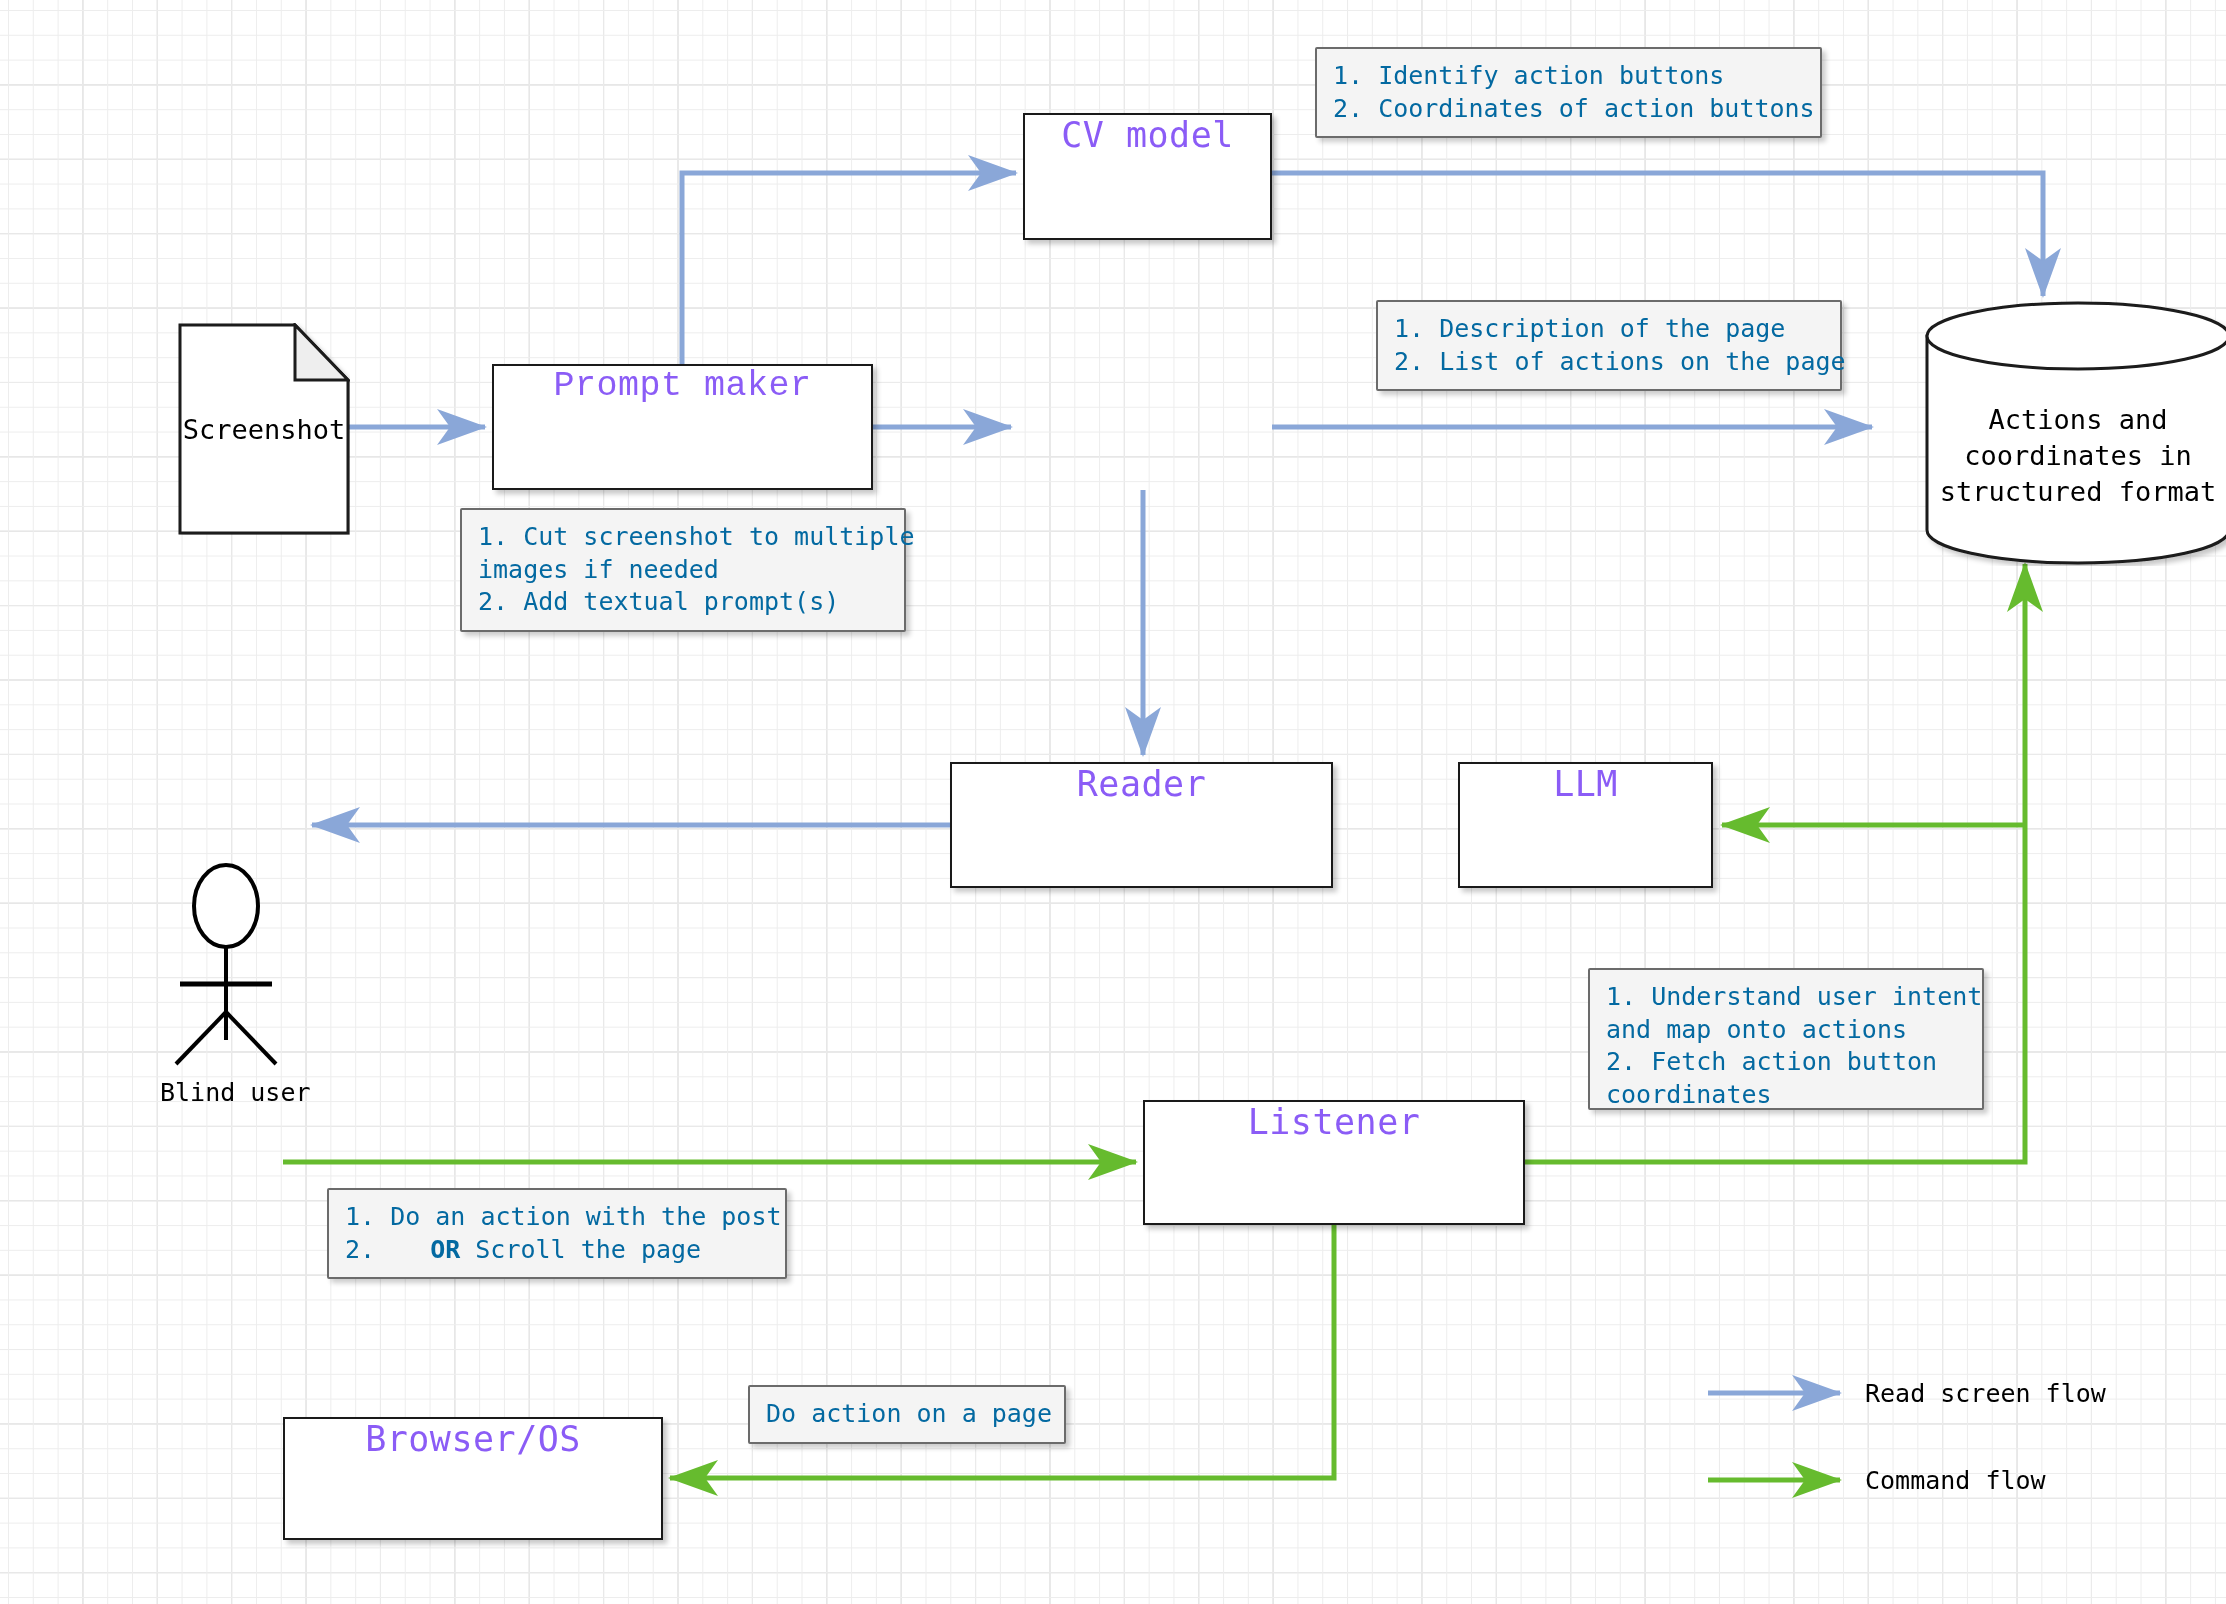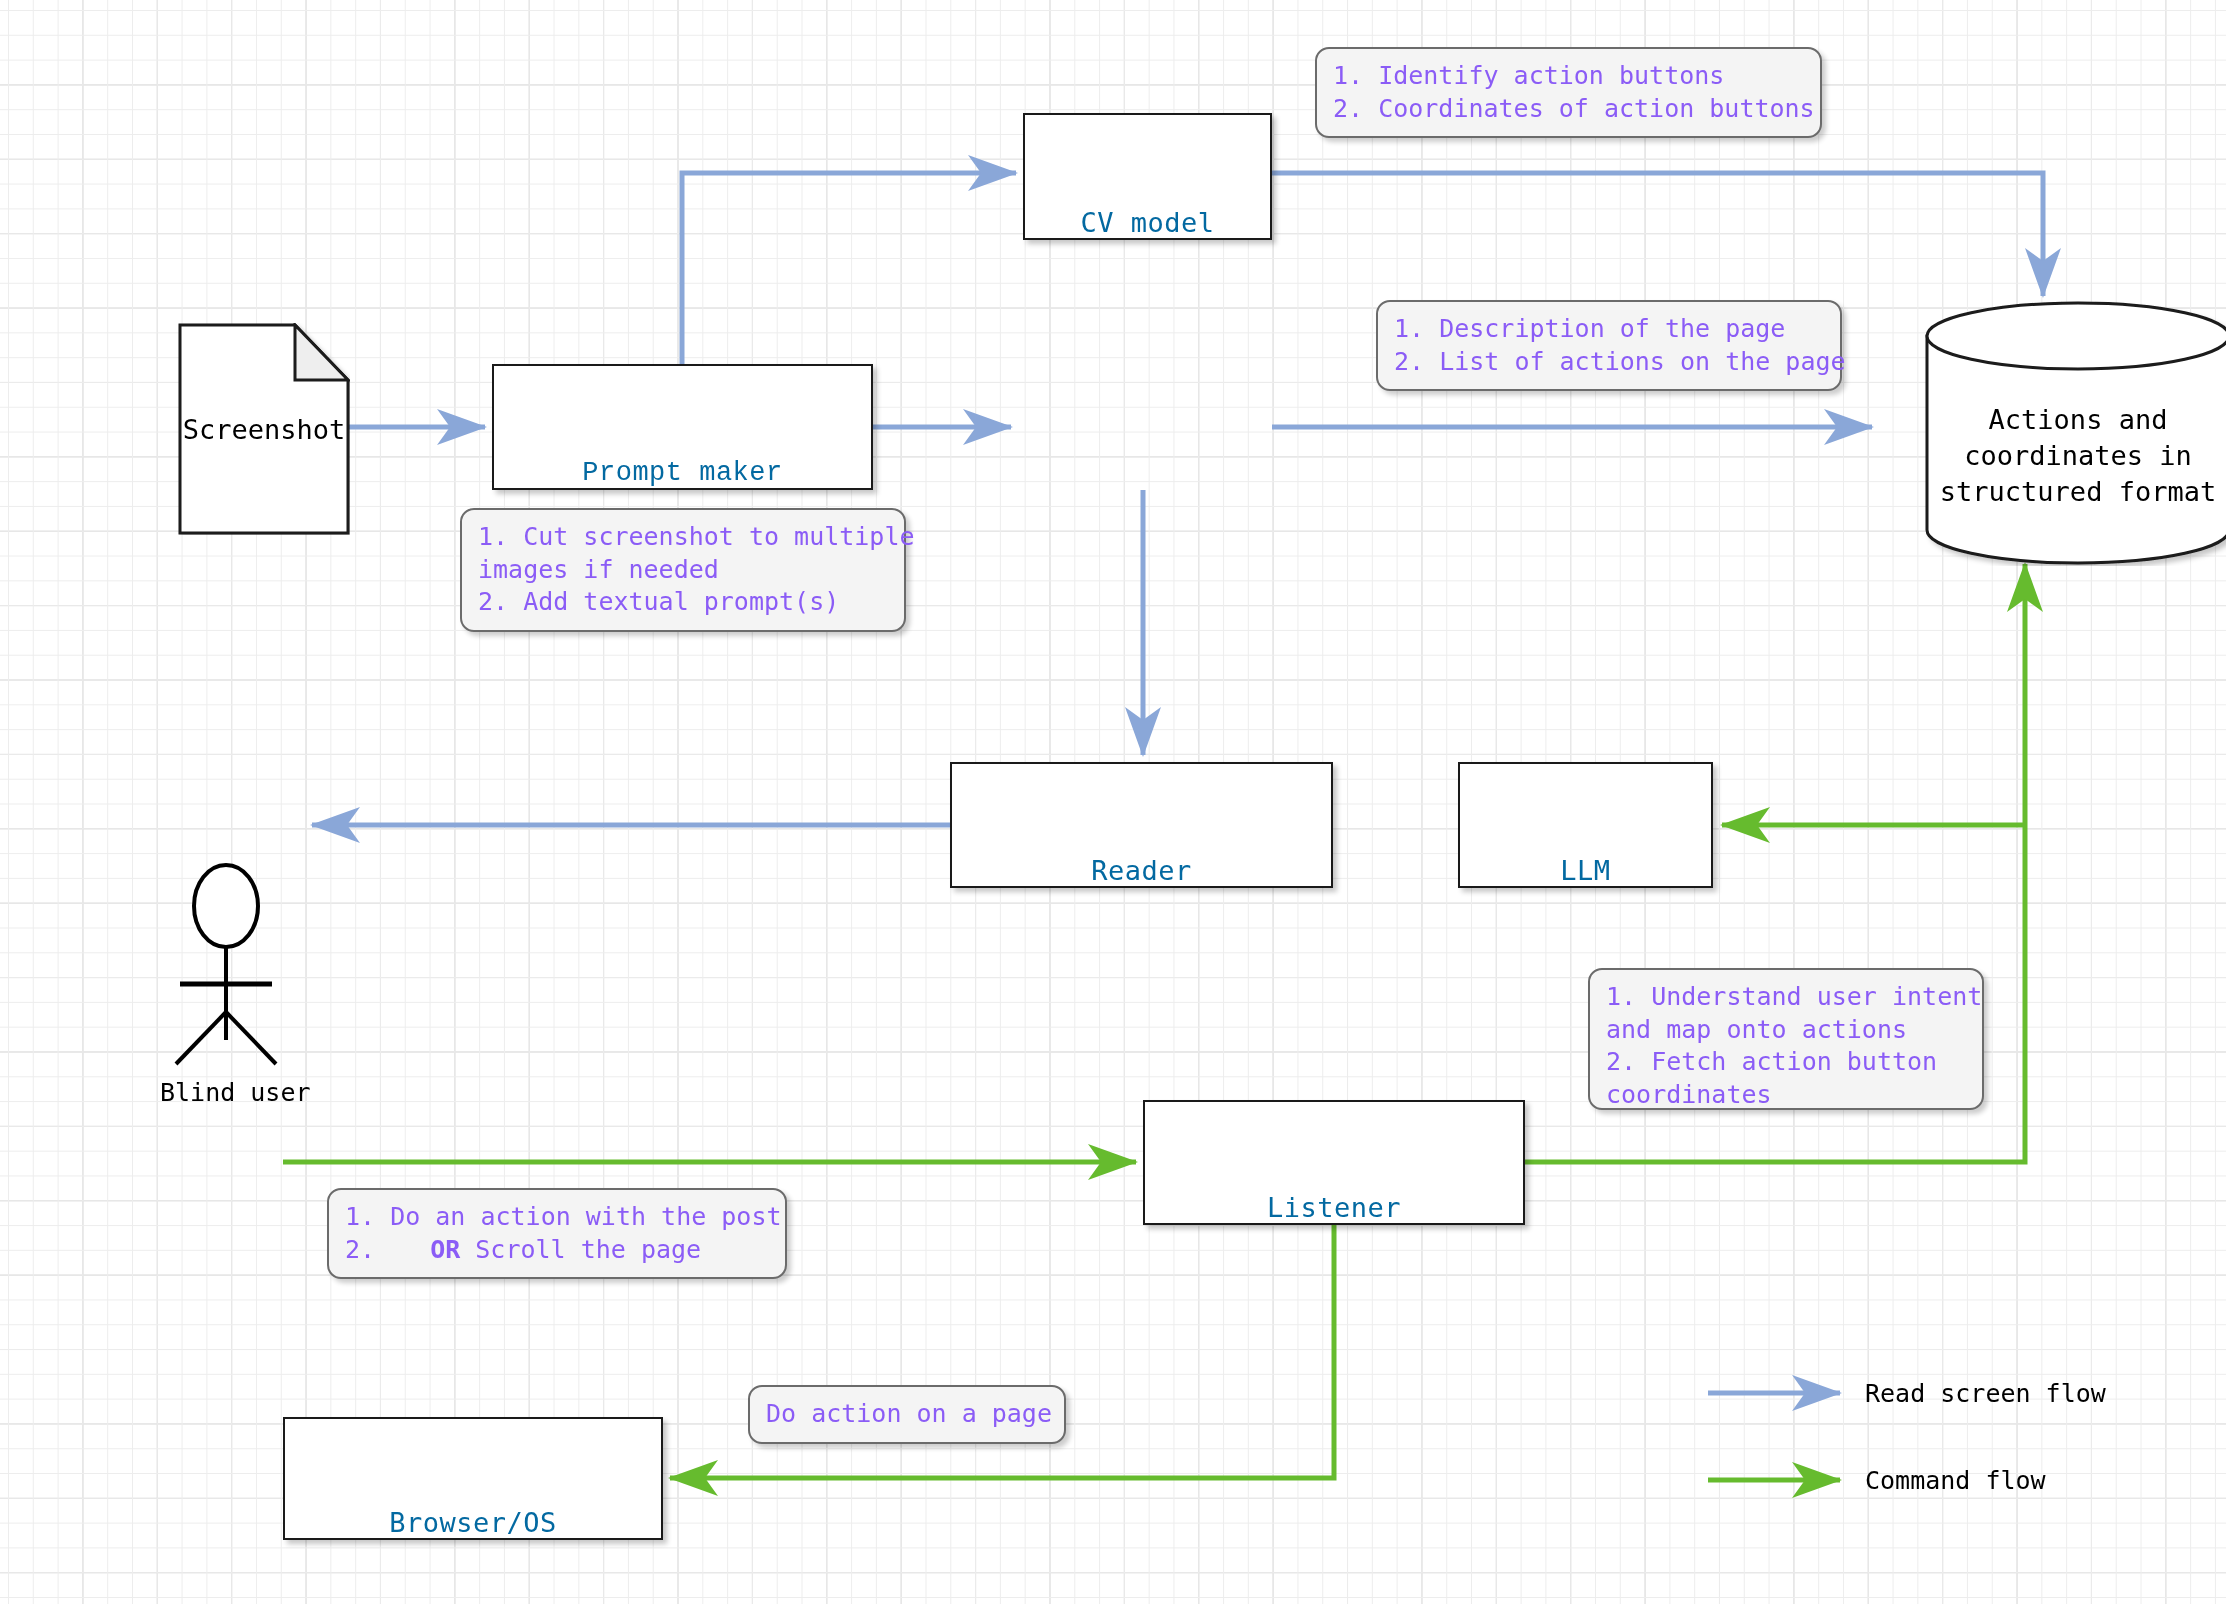--- a/index.html
+++ b/index.html
@@ -18,28 +18,28 @@
       linear-gradient(to bottom, #c9c9c9 1px, transparent 1px);
     background-size:24.8px 24.8px, 24.8px 24.8px, 74.4px 74.4px, 74.4px 74.4px;
     background-position:8px 10px, 8px 10px, 8px 10px, 8px 10px;
   }
   svg.edges{position:absolute;left:0;top:0;width:2226px;height:1604px;pointer-events:none;}
 
   .node{position:absolute;box-sizing:border-box;}
 
   .procbox{
     background:#ffffff;border:2.5px solid #1a1a1a;
-    display:flex;align-items:flex-end;justify-content:center;
+    display:flex;align-items:flex-start;justify-content:center;
     box-shadow:4px 4px 5px rgba(0,0,0,0.22);
-    font-size:27px;color:#0369a1;letter-spacing:0.5px;
+    font-size:35px;color:#8b5cf6;letter-spacing:0.5px;
   }
   .callout{
-    background:#f4f4f4;border:2px solid #6b6b6b;border-radius:14px;
+    background:#f4f4f4;border:2px solid #6b6b6b;border-radius:2px;
     box-shadow:4px 4px 5px rgba(0,0,0,0.20);
-    font-size:25px;color:#8b5cf6;line-height:1.30;
+    font-size:25px;color:#0369a1;line-height:1.30;
     padding:11px 14px 11px 16px;box-sizing:border-box;white-space:nowrap;
   }
   .callout b{font-weight:bold;margin-left:40px;}
 
   .doc-wrap{position:absolute;}
   .doc-label{
     position:absolute;left:0;top:0;width:100%;height:100%;
     display:flex;align-items:center;justify-content:center;
     font-size:27px;color:#000;
   }

